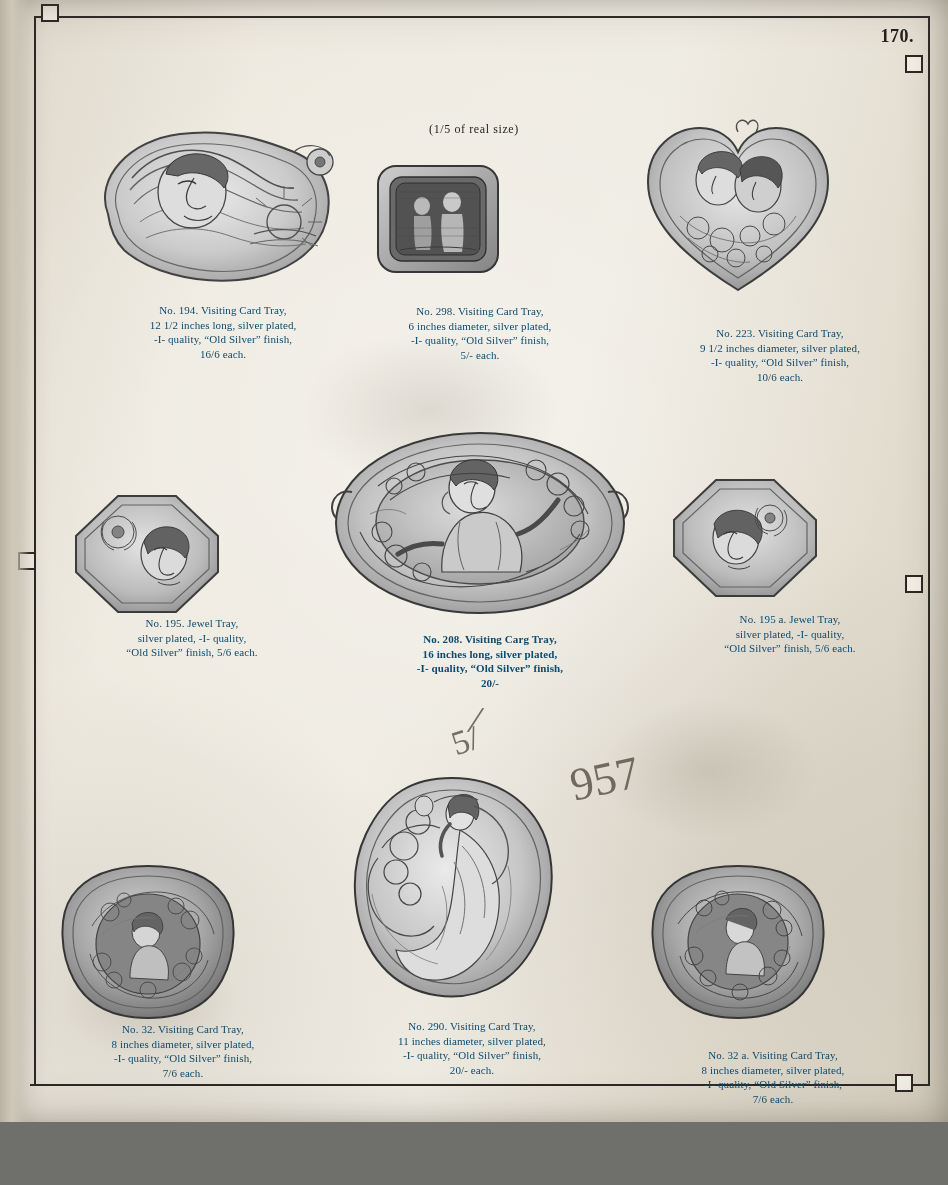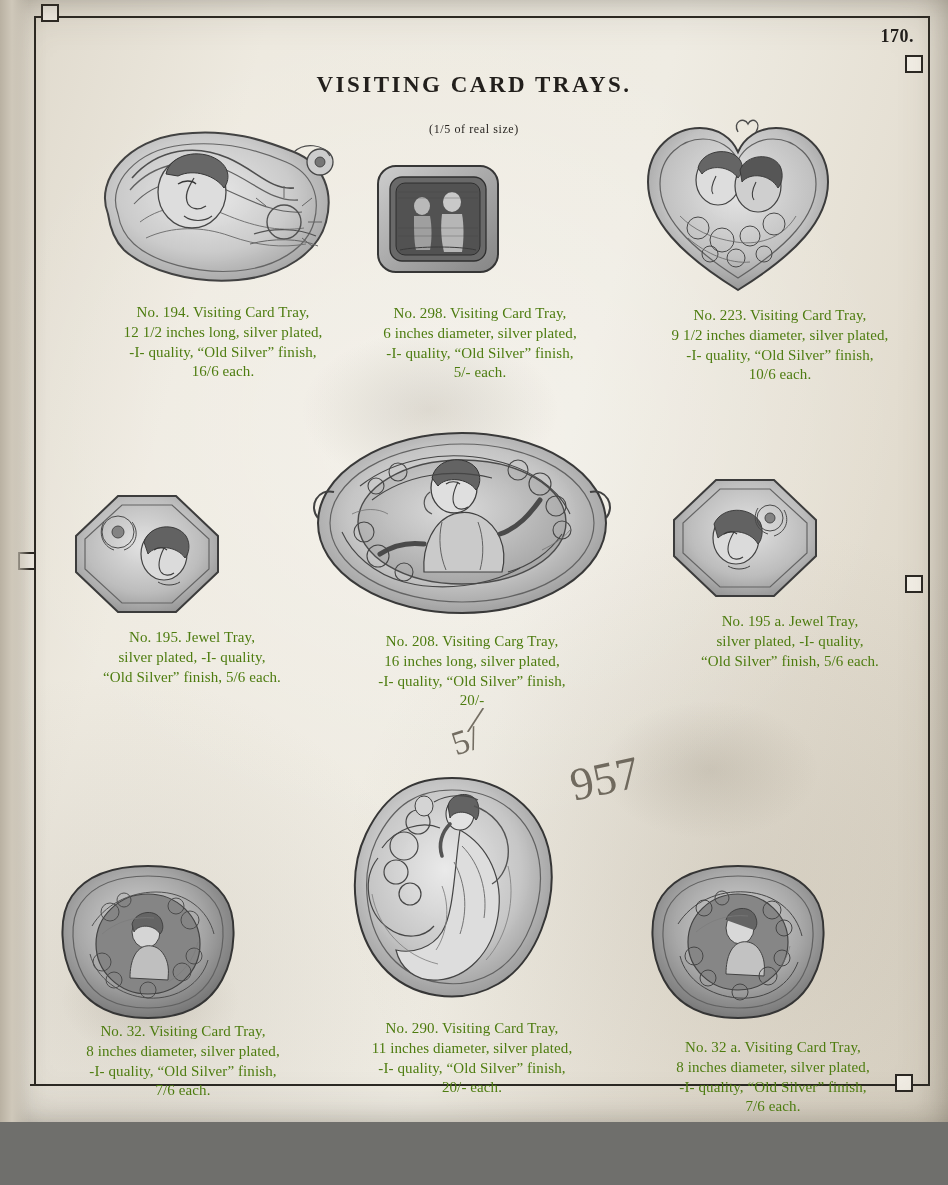--- a/index.html
+++ b/index.html
@@ -77,25 +77,25 @@
     left: 0; right: 0;
     text-align: center;
     font-size: 12px;
     letter-spacing: 0.6px;
   }
   .item {
     position: absolute;
     text-align: center;
   }
   .caption {
-    font-size: 15px;
+    font-size: 11px;
     line-height: 1.32;
     letter-spacing: 0.1px;
     white-space: pre-line;
-    color: #4d7c0f;
+    color: #0c4a6e;
   }
   .art {
     position: relative;
     margin: 0 auto;
     filter: grayscale(1) contrast(1.05);
   }
   .art svg { display: block; }
   
   .pencil {
     position: absolute;
@@ -141,21 +141,20 @@
   <div class="reg-mark" style="left:41px;top:4px;"></div>
   <div class="reg-mark" style="right:25px;top:55px;"></div>
   <div class="reg-mark" style="left:18px;top:552px;"></div>
   <div class="reg-mark" style="right:25px;top:575px;"></div>
   <div class="reg-mark" style="right:35px;bottom:30px;"></div>
 
   <div class="edge-shadow"></div>
   <div class="left-strip"></div>
 
   <div class="page-number">170.</div>
-  <div class="title">VISITING CARD TRAYS.</div>
   <div class="subtitle">(1/5 of real size)</div>
 
   <div class="item" style="left:88px;top:118px;width:270px;">
     <div class="art">
       <svg width="248" height="175" viewBox="0 0 248 175">
         <defs>
           <radialGradient id="g194" cx="45%" cy="42%" r="70%">
             <stop offset="0%" stop-color="#e8e4db"></stop>
             <stop offset="55%" stop-color="#cdc7bb"></stop>
             <stop offset="100%" stop-color="#9d968a"></stop>
@@ -264,21 +263,21 @@
           <circle cx="96" cy="146" r="9"></circle>
             <circle cx="70" cy="142" r="8"></circle>
           <circle cx="124" cy="142" r="8"></circle>
         </g>
         <g stroke="#6d6556" stroke-width="0.8" fill="none">
           <path d="M40,104 C54,118 70,126 96,130 C122,134 144,124 156,104"></path>
           <path d="M48,126 C66,142 90,152 110,150"></path>
         </g>
       </svg>
     </div>
-    <div class="caption" style="margin-top:8px;text-align:center;">No. 223.  Visiting Card Tray,
+    <div class="caption" style="margin-top:28px;text-align:center;">No. 223.  Visiting Card Tray,
 9 1/2 inches diameter, silver plated,
 -I- quality, “Old Silver” finish,
 10/6 each.</div>
   </div>
 
   <div class="item" style="left:72px;top:492px;width:240px;">
     <div class="art">
       <svg width="150" height="124" viewBox="0 0 150 124">
         <defs>
           <radialGradient id="g195" cx="48%" cy="42%" r="70%">
@@ -297,26 +296,26 @@
           <path d="M60,30 C68,40 64,54 52,58"></path>
         </g>
 
         <ellipse cx="92" cy="62" rx="23" ry="26" fill="#dcd6ca" stroke="#4c4536" stroke-width="1.2"></ellipse>
         <path d="M72,50 C78,32 104,30 114,44 C119,52 117,62 113,66 C105,54 84,52 76,62 Z" fill="#6a6353" stroke="#3d382c" stroke-width="0.9"></path>
         <path d="M92,56 C87,66 85,74 89,80 C92,84 98,84 102,81" fill="none" stroke="#474032" stroke-width="1.1"></path>
         <path d="M82,58 C86,55 92,55 95,58" fill="none" stroke="#3d382c" stroke-width="1.1"></path>
         <path d="M86,90 C92,94 102,94 108,90" fill="none" stroke="#4a4336" stroke-width="1"></path>
       </svg>
     </div>
-    <div class="caption" style="margin-top:12px;">No. 195.  Jewel Tray,
+    <div class="caption" style="">No. 195.  Jewel Tray,
 silver plated, -I- quality,
 “Old Silver” finish, 5/6 each.</div>
   </div>
 
-  <div class="item" style="left:312px;top:422px;width:320px;">
+  <div class="item" style="left:330px;top:422px;width:320px;font-weight:bold;">
     <div class="art">
       <svg width="300" height="202" viewBox="0 0 300 202">
         <defs>
           <radialGradient id="g208" cx="48%" cy="45%" r="68%">
             <stop offset="0%" stop-color="#e9e4da"></stop>
             <stop offset="55%" stop-color="#c8c1b4"></stop>
             <stop offset="100%" stop-color="#8e8779"></stop>
           </radialGradient>
           <radialGradient id="g208i" cx="45%" cy="40%" r="70%">
             <stop offset="0%" stop-color="#ddd7cb"></stop>
@@ -519,19 +518,19 @@
           <circle cx="92" cy="130" r="8"></circle>
           <path d="M30,62 C44,40 70,28 98,30 C128,32 148,50 154,74"></path>
           <path d="M32,94 C38,118 62,134 90,136 C120,138 142,122 150,100"></path>
         </g>
         <g stroke="#837b6b" stroke-width="0.7" fill="none">
           <path d="M48,70 C62,58 80,52 100,54"></path>
           <path d="M142,84 C138,102 126,114 112,122"></path>
         </g>
       </svg>
     </div>
-    <div class="caption" style="margin-top:16px;">No. 32 a.  Visiting Card Tray,
+    <div class="caption" style="margin-top:26px;">No. 32 a.  Visiting Card Tray,
 8 inches diameter, silver plated,
 -I- quality, “Old Silver” finish,
 7/6 each.</div>
   </div>
 
 </div>
 
 </body></html>

